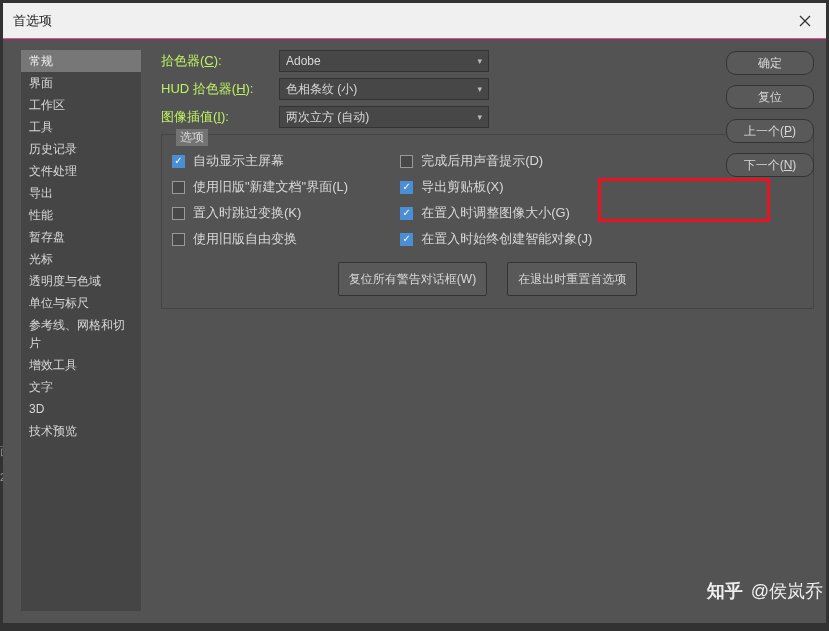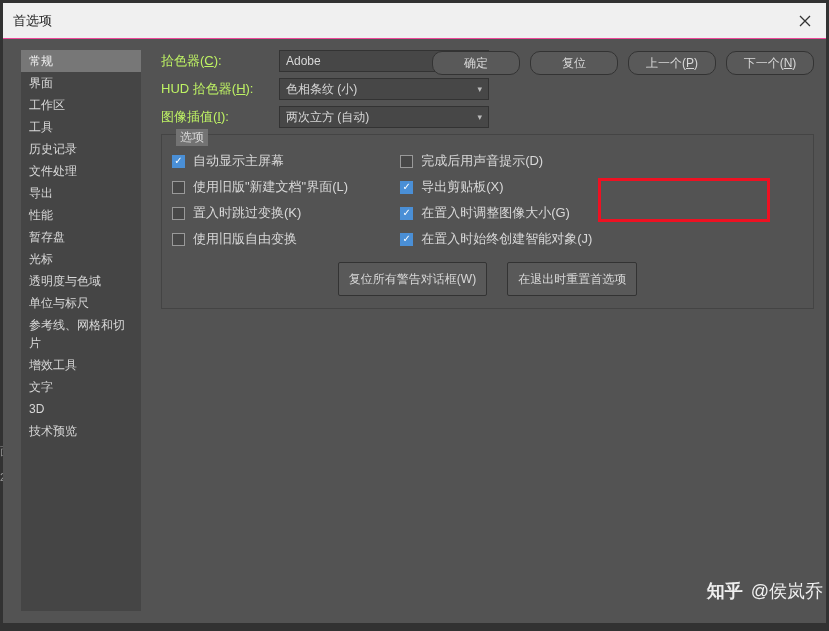--- a/index.html
+++ b/index.html
@@ -23,21 +23,21 @@
 .options-cols { display: flex; gap: 52px; margin-top: -2px; }
 .options-col { display: flex; flex-direction: column; gap: 8px; }
 .check-row { display: flex; align-items: center; gap: 8px; color: #d8d8d8; font-size: 13px; cursor: pointer; }
 .checkbox { width: 13px; height: 13px; border: 1px solid #999; background: #474747; display: flex; align-items: center; justify-content: center; flex-shrink: 0; }
 .checkbox.checked { background: #4a8fd6; border-color: #4a8fd6; }
 .checkbox.checked::after { content: "✓"; color: #fff; font-size: 10px; line-height: 1; }
 .action-row { display: flex; gap: 20px; justify-content: center; margin-top: 14px; }
 .btn { background: #595959; border: 1px solid #333; color: #d8d8d8; font-size: 12px; height: 24px; padding: 0 12px; display: flex; align-items: center; justify-content: center; cursor: pointer; border-radius: 10px; min-width: 70px; }
 .btn.rect { border-radius: 2px; padding: 16px 10px; height: 22px; text-align: right; }
 .highlight-box { position: absolute; border: 3px solid #e12; left: 437px; top: 128px; width: 172px; height: 44px; pointer-events: none; }
-.right-btns { position: absolute; right: 12px; top: 48px; display: flex; flex-direction: row; gap: 10px; }
+.right-btns { position: absolute; right: 12px; top: 48px; display: flex; flex-direction: column; gap: 10px; }
 .right-btns .btn { width: 88px; }
 .watermark { position: absolute; right: 6px; bottom: 28px; color: rgba(255,255,255,0.9); font-size: 18px; display: flex; align-items: center; gap: 8px; }
 .wm-logo { font-weight: bold; letter-spacing: 0px; }
 .bg-strip { position: absolute; left: 0; top: 438px; width: 14px; font-size: 11px; color: #999; line-height: 26px; }
 .underline { text-decoration: underline; }
 </style>
 </head>
 <body>
 
 <div class="bg-strip">

